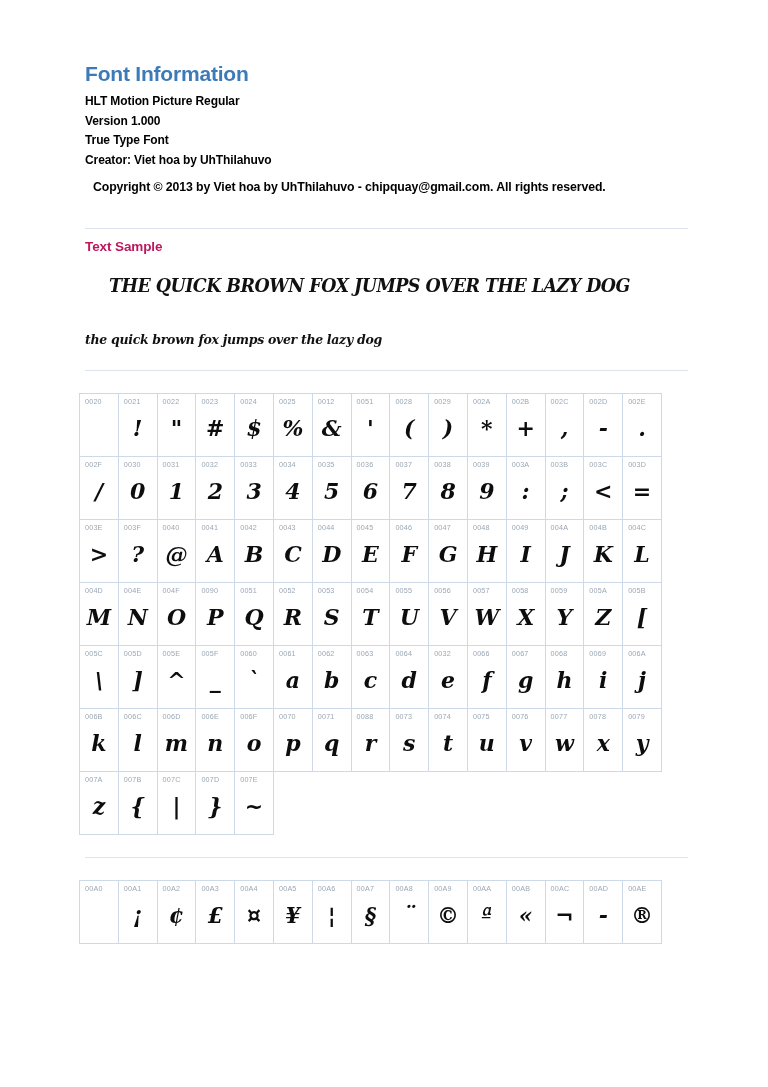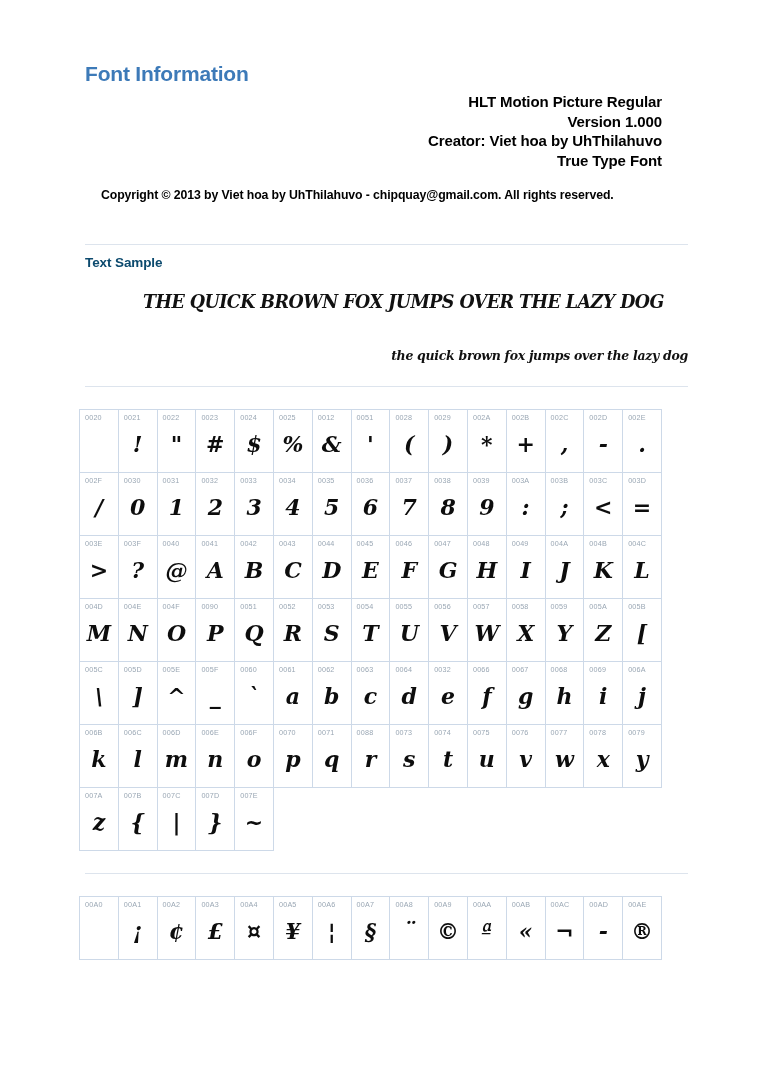--- a/index.html
+++ b/index.html
@@ -25,55 +25,54 @@
   
   .doc-title {
     font-size: 21px;
     font-weight: bold;
     color: #3d7ab8;
     letter-spacing: -0.2px;
     margin: 0 0 7px 0;
     line-height: 1.1;
   }
   .meta-line {
-    font-size: 15px;
+    font-size: 12px;
     font-weight: bold;
     line-height: 19.5px;
     margin: 0;
     letter-spacing: -0.1px;
-    text-align: right;
   }
   .meta-copyright {
     font-size: 12.3px;
     font-weight: bold;
     line-height: 19.5px;
-    margin: 16px;
+    margin: 8px;
     max-width: 590px;
     letter-spacing: -0.1px;
   }
 
   
   .rule {
     border: 0;
     border-top: 1px solid #dde4ed;
     margin: 0;
     width: 603px;
   }
   .section-head {
     font-size: 13.5px;
     font-weight: bold;
-    color: #0c4a6e;
+    color: #be185d;
     margin: 0;
     letter-spacing: -0.1px;
   }
 
   
   .sample-wrap {
     width: 603px;
-    text-align: right;
+    text-align: left;
   }
   .sample-upper {
     font-family: "DejaVu Serif", serif;
     font-style: italic;
     font-weight: bold;
     font-size: 19px;
     letter-spacing: -0.6px;
     white-space: nowrap;
     transform: scaleX(0.92);
     color: #111;
@@ -132,22 +131,22 @@
 </style>
 </head>
 <body>
 
 <div class="page">
 
   <div>
     <h1 class="doc-title">Font Information</h1>
     <p class="meta-line">HLT Motion Picture Regular</p>
     <p class="meta-line">Version 1.000</p>
+    <p class="meta-line">True Type Font</p>
     <p class="meta-line">Creator: Viet hoa by UhThilahuvo</p>
-    <p class="meta-line">True Type Font</p>
     <p class="meta-copyright">Copyright © 2013 by Viet hoa by UhThilahuvo - chipquay@gmail.com. All rights reserved.</p>
   </div>
 
   <div style="height:22px"></div>
   <hr class="rule">
   <div style="height:10px"></div>
   <div class="section-head">Text Sample</div>
 
   <div class="sample-wrap">
     <div style="height:20px"></div>

